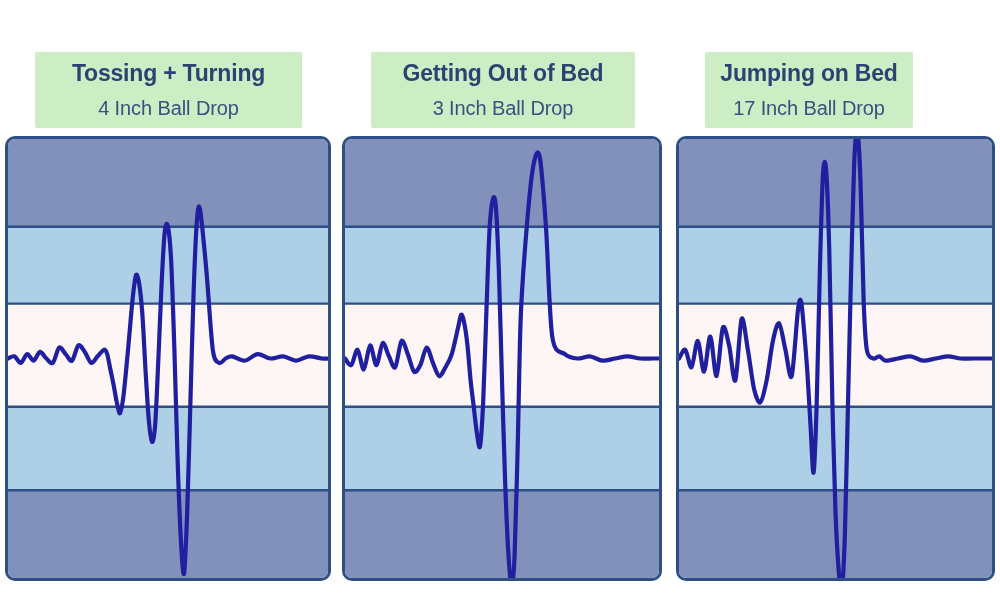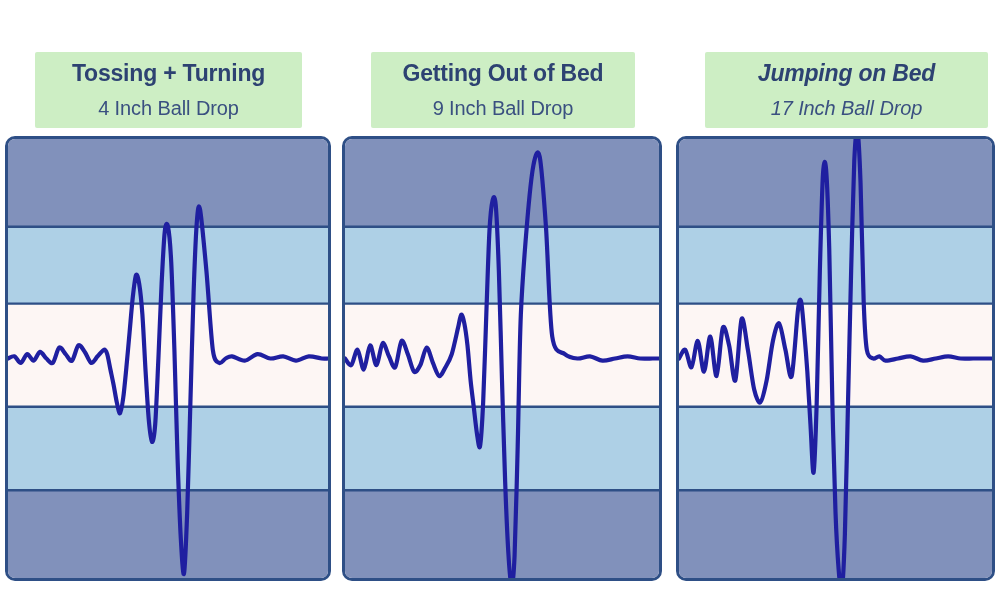--- a/index.html
+++ b/index.html
@@ -35,21 +35,21 @@
     background: #cdeec4;
     border-radius: 2px;
     display: flex;
     flex-direction: column;
     align-items: center;
     justify-content: center;
     box-sizing: border-box;
   }
   .label-card.c0 { left: 35px;  width: 267px; }
   .label-card.c1 { left: 371px; width: 264px; text-align: center; }
-  .label-card.c2 { left: 705px; width: 283px; font-style: italic; }
+  .label-card.c2 { left: 705px; width: 208px; }
 
   .label-title {
     color: #2d4272;
     font-size: 23px;
     font-weight: bold;
     line-height: 27px;
     letter-spacing: -0.2px;
     white-space: nowrap;
   }
   .label-sub {
@@ -96,21 +96,21 @@
 
   <div class="labels-row">
 
     <div class="label-card c0">
       <div class="label-title">Tossing + Turning</div>
       <div class="label-sub">4 Inch Ball Drop</div>
     </div>
 
     <div class="label-card c1">
       <div class="label-title">Getting Out of Bed</div>
-      <div class="label-sub">9 Inch Ball Drop</div>
+      <div class="label-sub">3 Inch Ball Drop</div>
     </div>
 
     <div class="label-card c2">
       <div class="label-title">Jumping on Bed</div>
       <div class="label-sub">17 Inch Ball Drop</div>
     </div>
 
   </div>
 
   <div class="panels-row">

